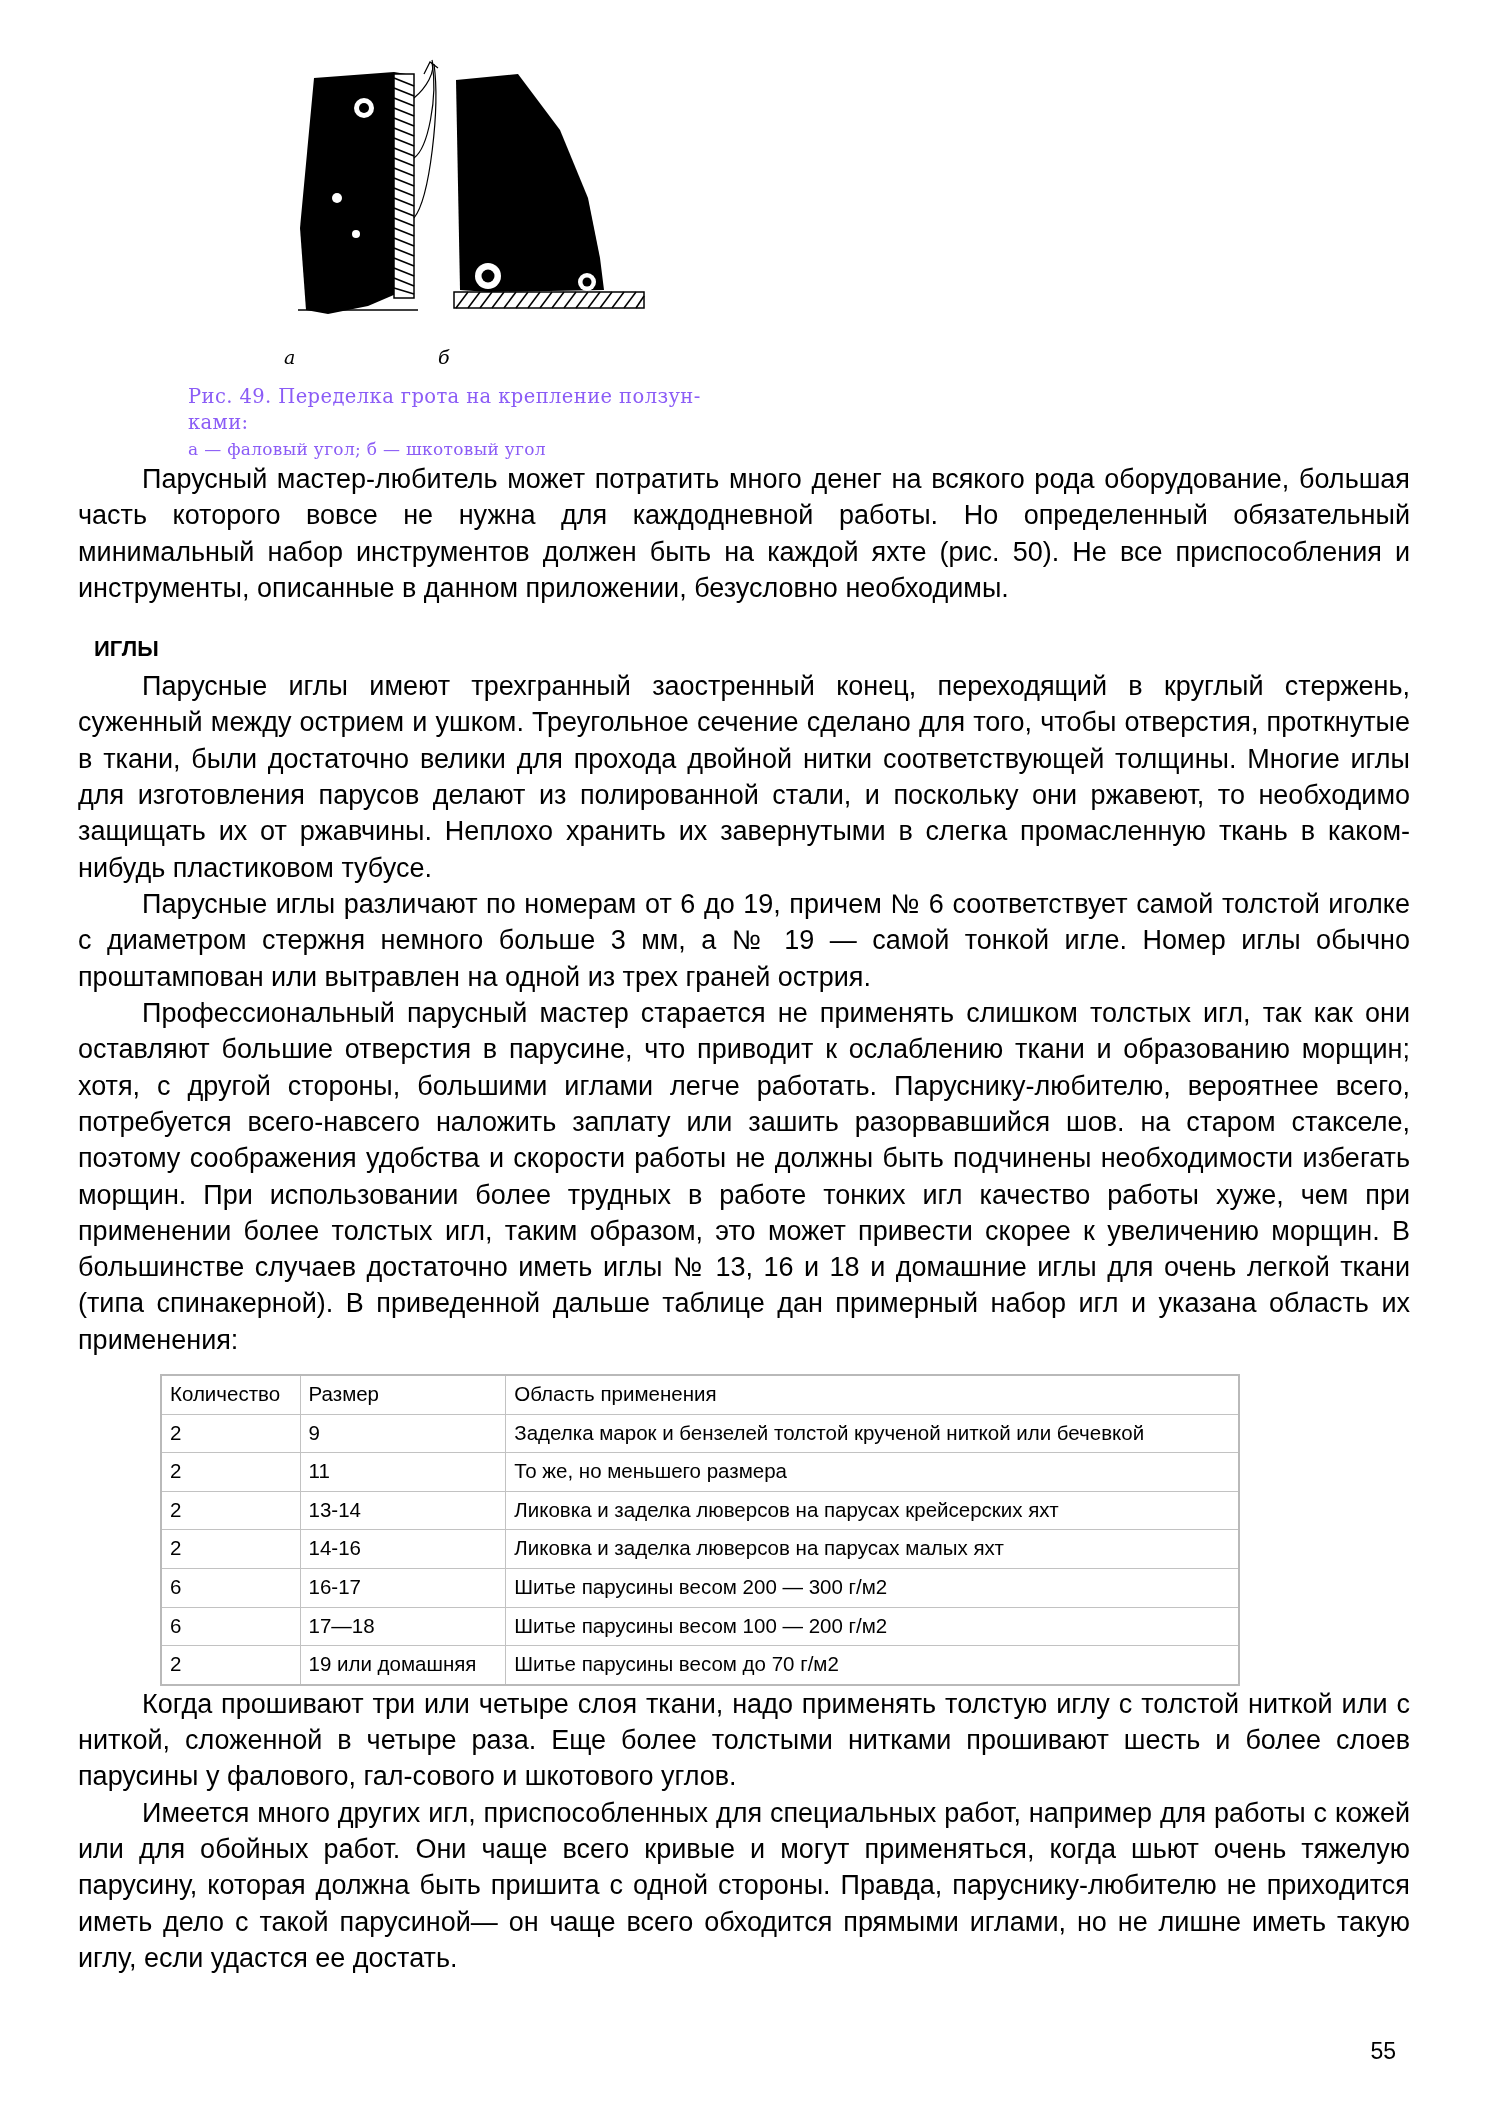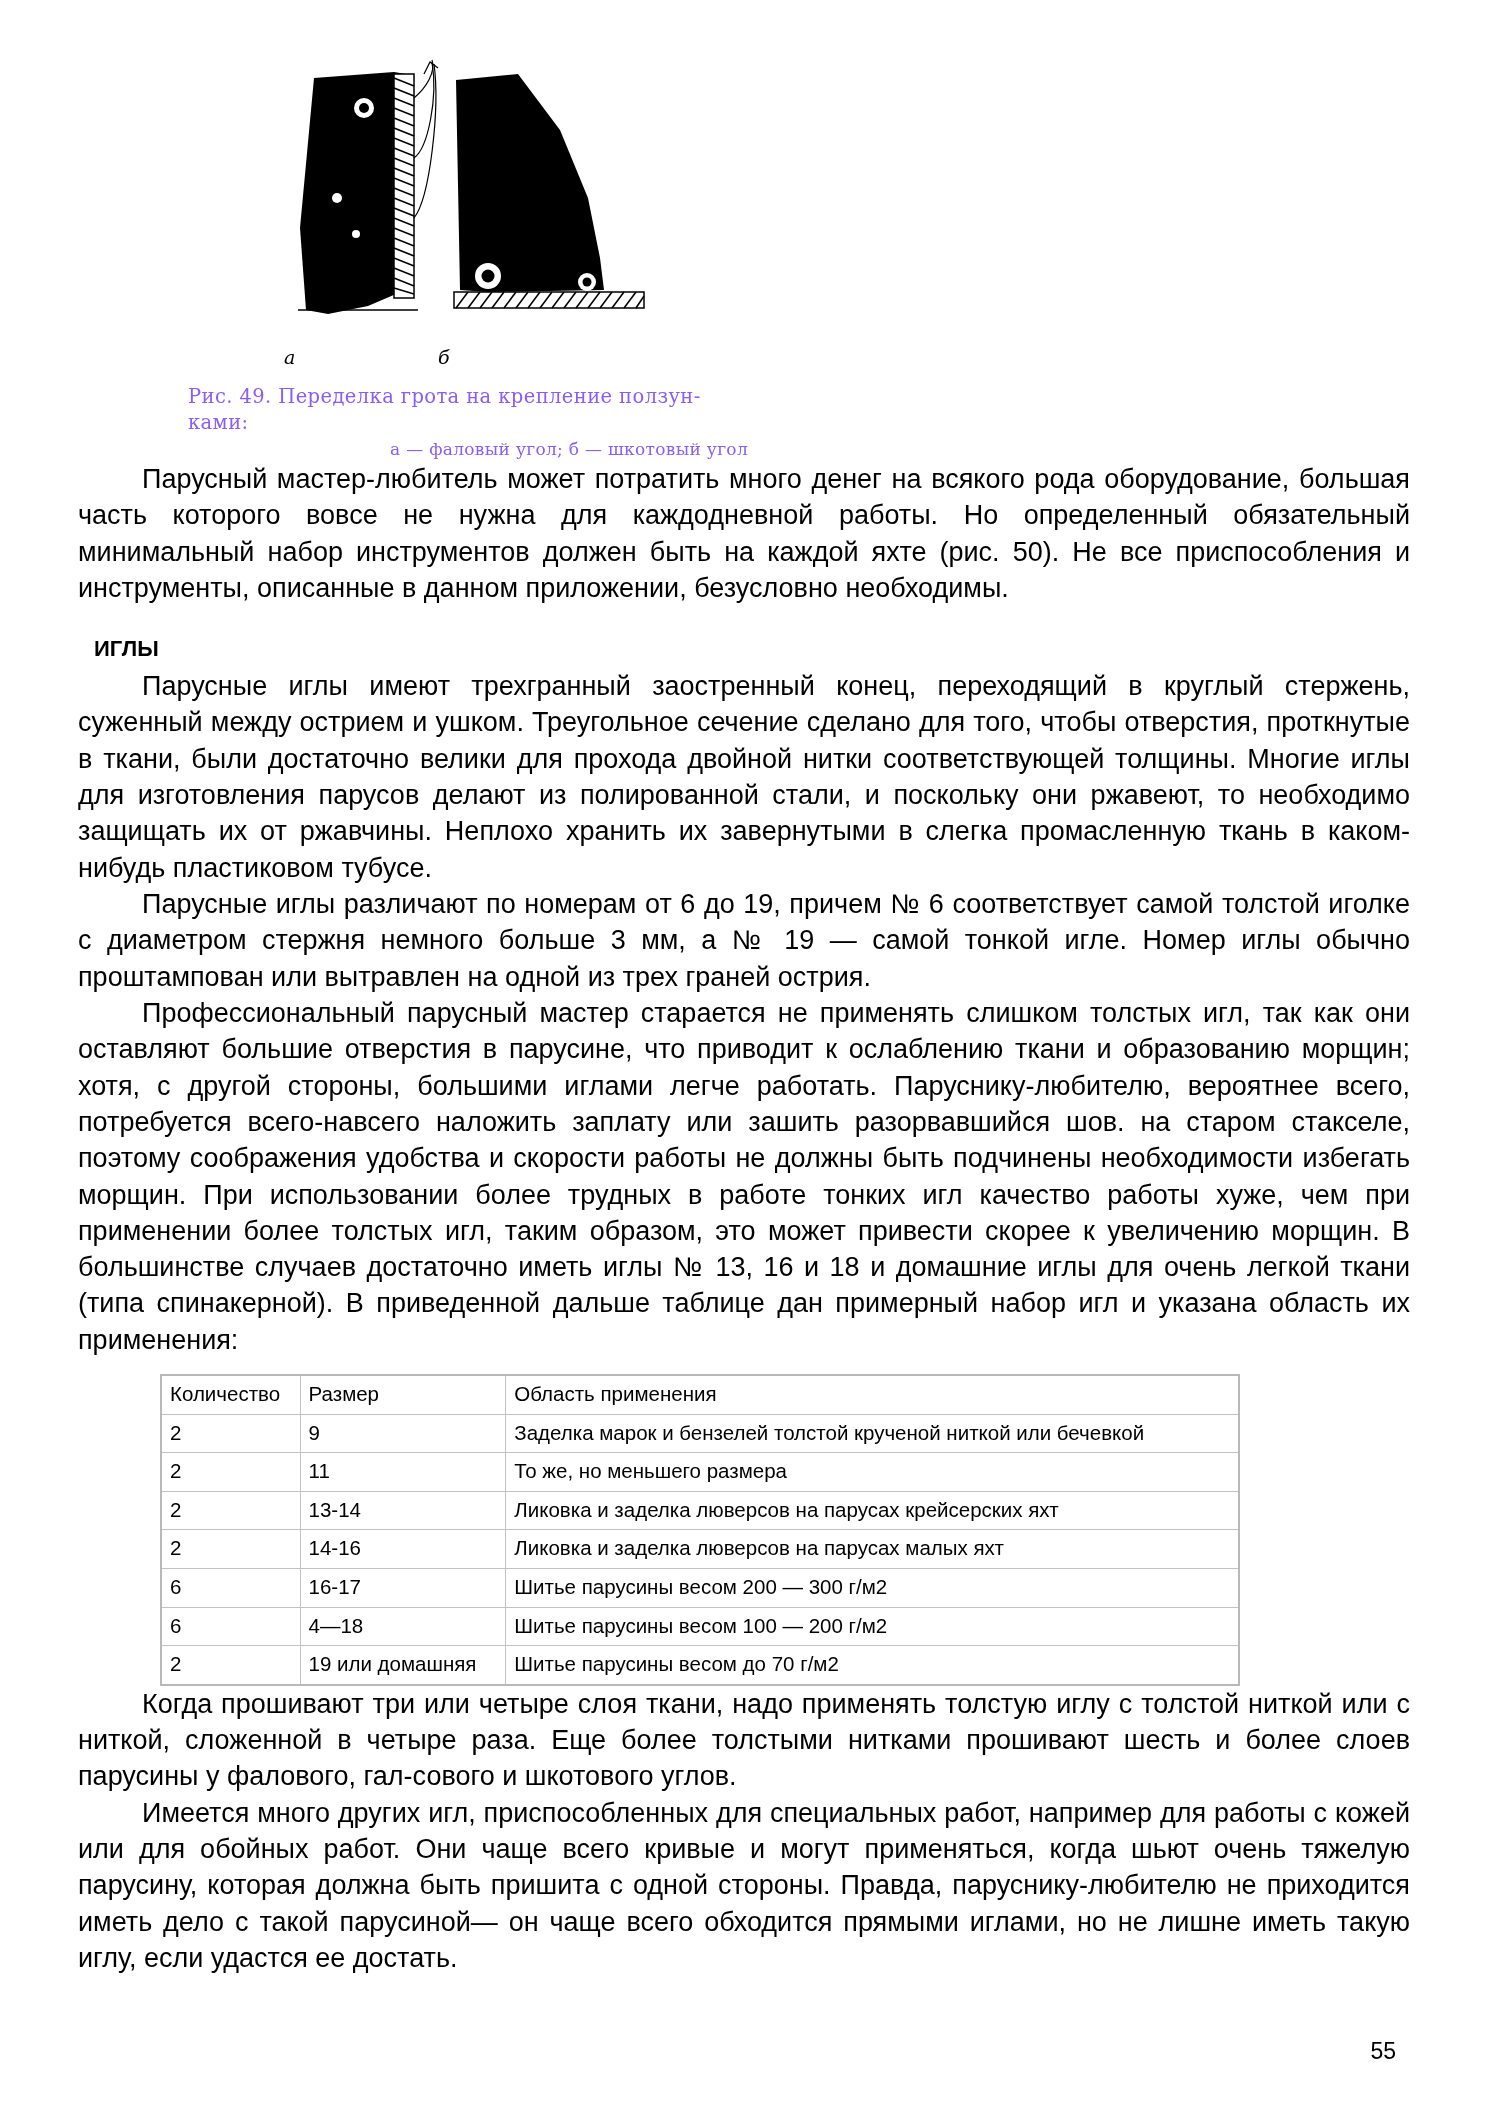--- a/index.html
+++ b/index.html
@@ -39,21 +39,20 @@
     letter-spacing: 0.4px;
     color: #8b5cf6;
     margin-top: 10px;
     width: 560px;
   }
   .fig-caption .sub {
     font-size: 17px;
     letter-spacing: 0.3px;
     display: block;
     margin-top: 3px;
-    text-align: right;
   }
   .fig-labels {
     position: relative;
     width: 480px;
     height: 26px;
   }
   .fig-labels span {
     position: absolute;
     font-family: "DejaVu Serif", serif;
     font-style: italic;
@@ -256,21 +255,21 @@
           <td>14-16</td>
           <td>Ликовка и заделка люверсов на парусах малых яхт</td>
         </tr>
         <tr>
           <td>6</td>
           <td>16-17</td>
           <td>Шитье парусины весом 200 — 300 г/м2</td>
         </tr>
         <tr>
           <td>6</td>
-          <td>4—18</td>
+          <td>17—18</td>
           <td>Шитье парусины весом 100 — 200 г/м2</td>
         </tr>
         <tr>
           <td>2</td>
           <td>19 или домашняя</td>
           <td>Шитье парусины весом до 70 г/м2</td>
         </tr>
       </tbody>
     </table>
   </div>

